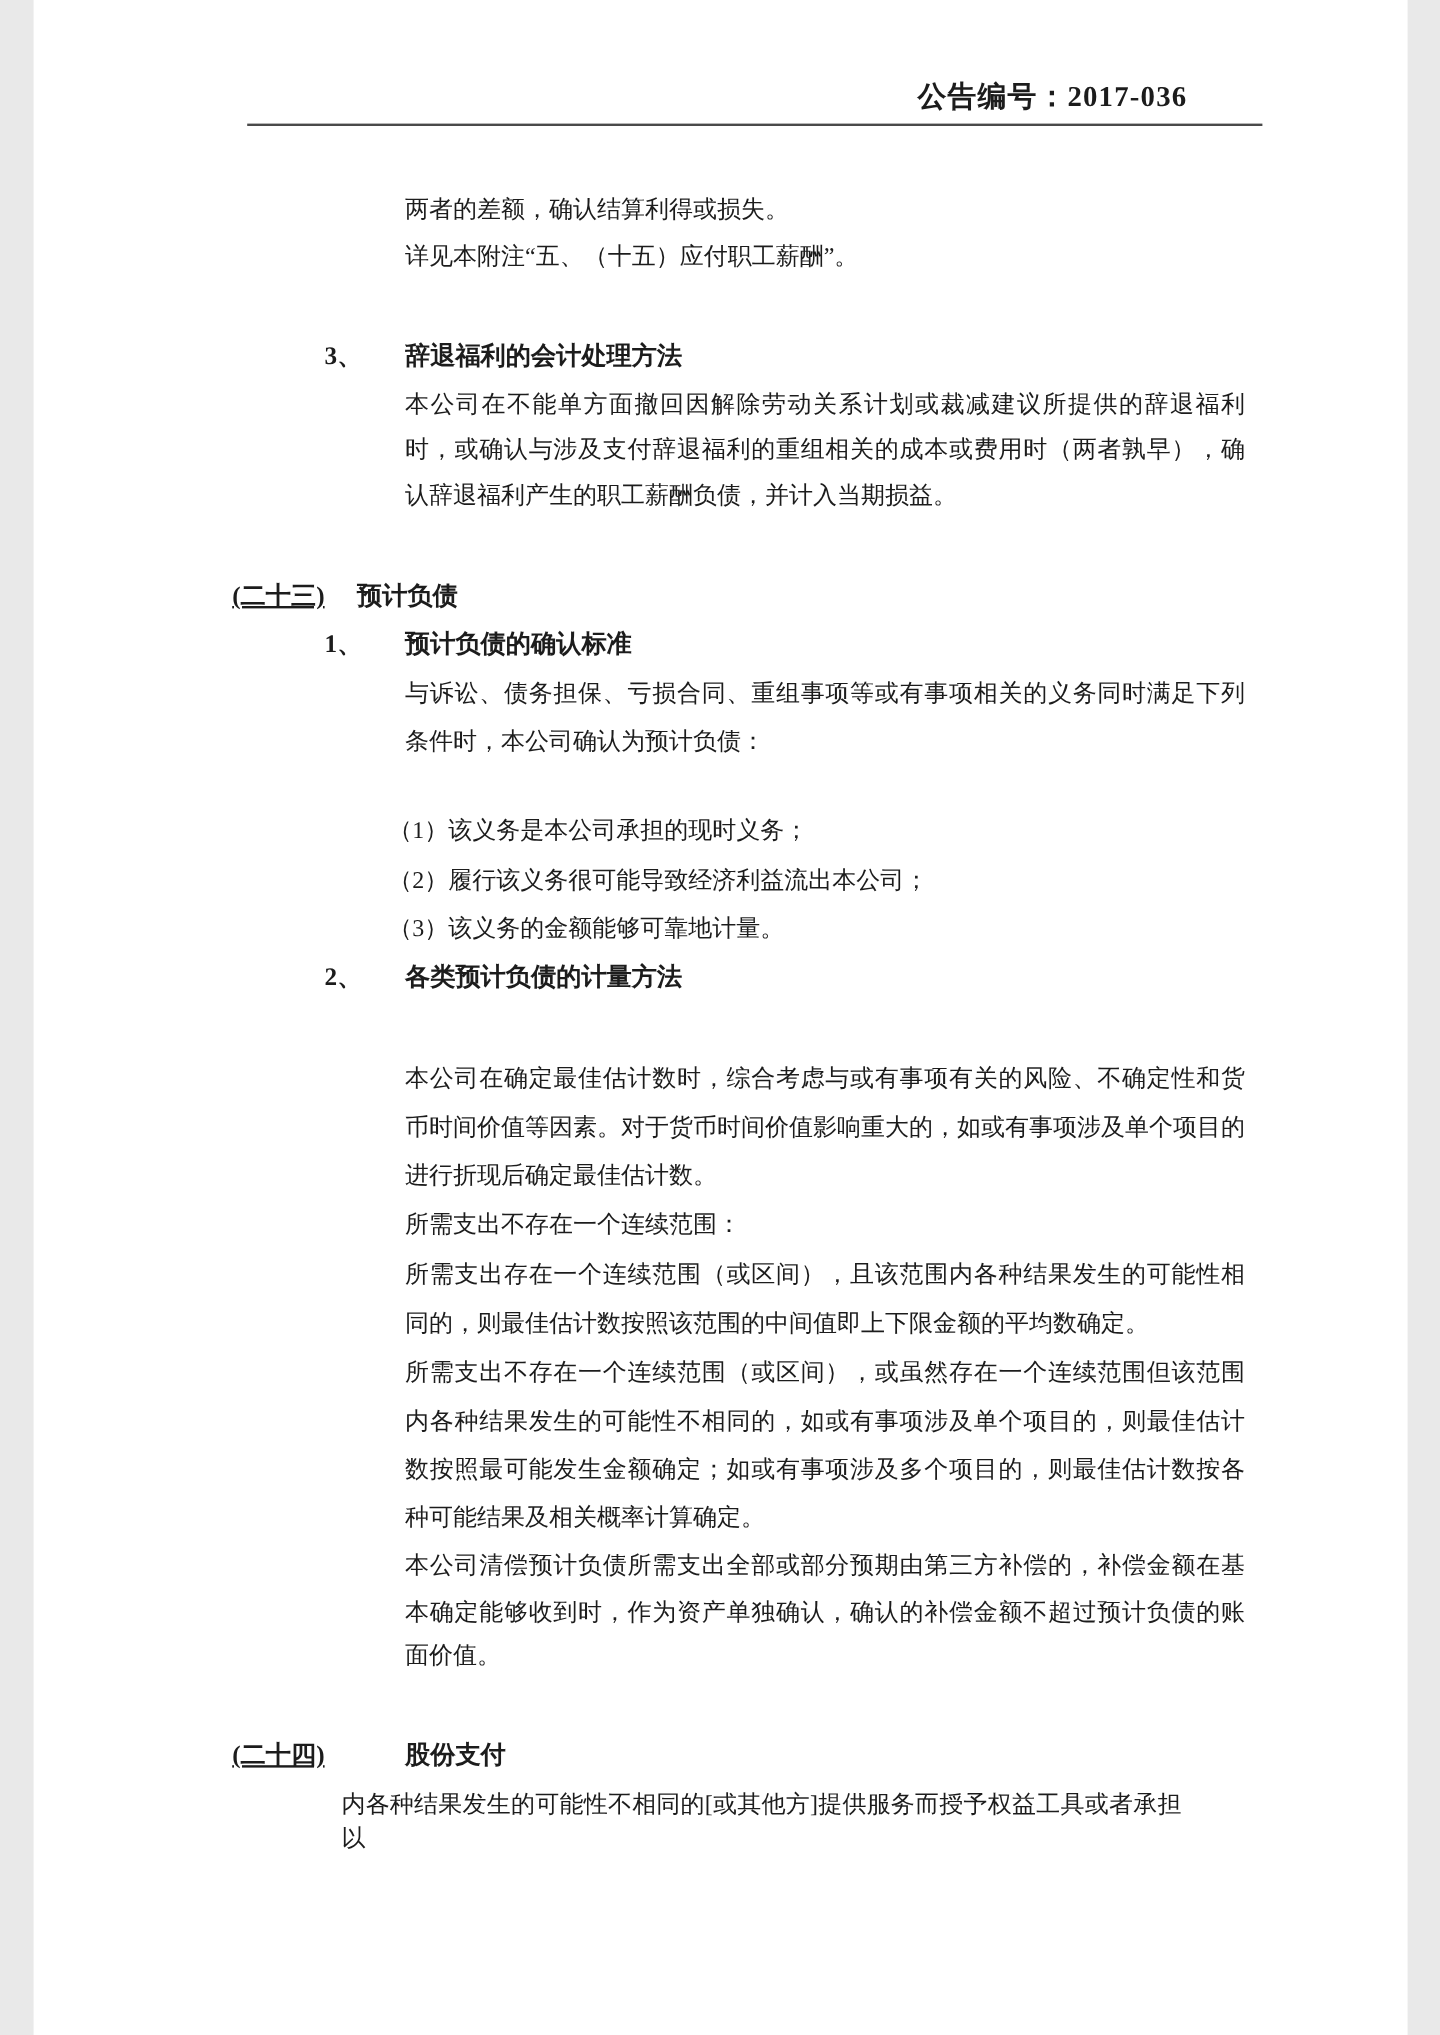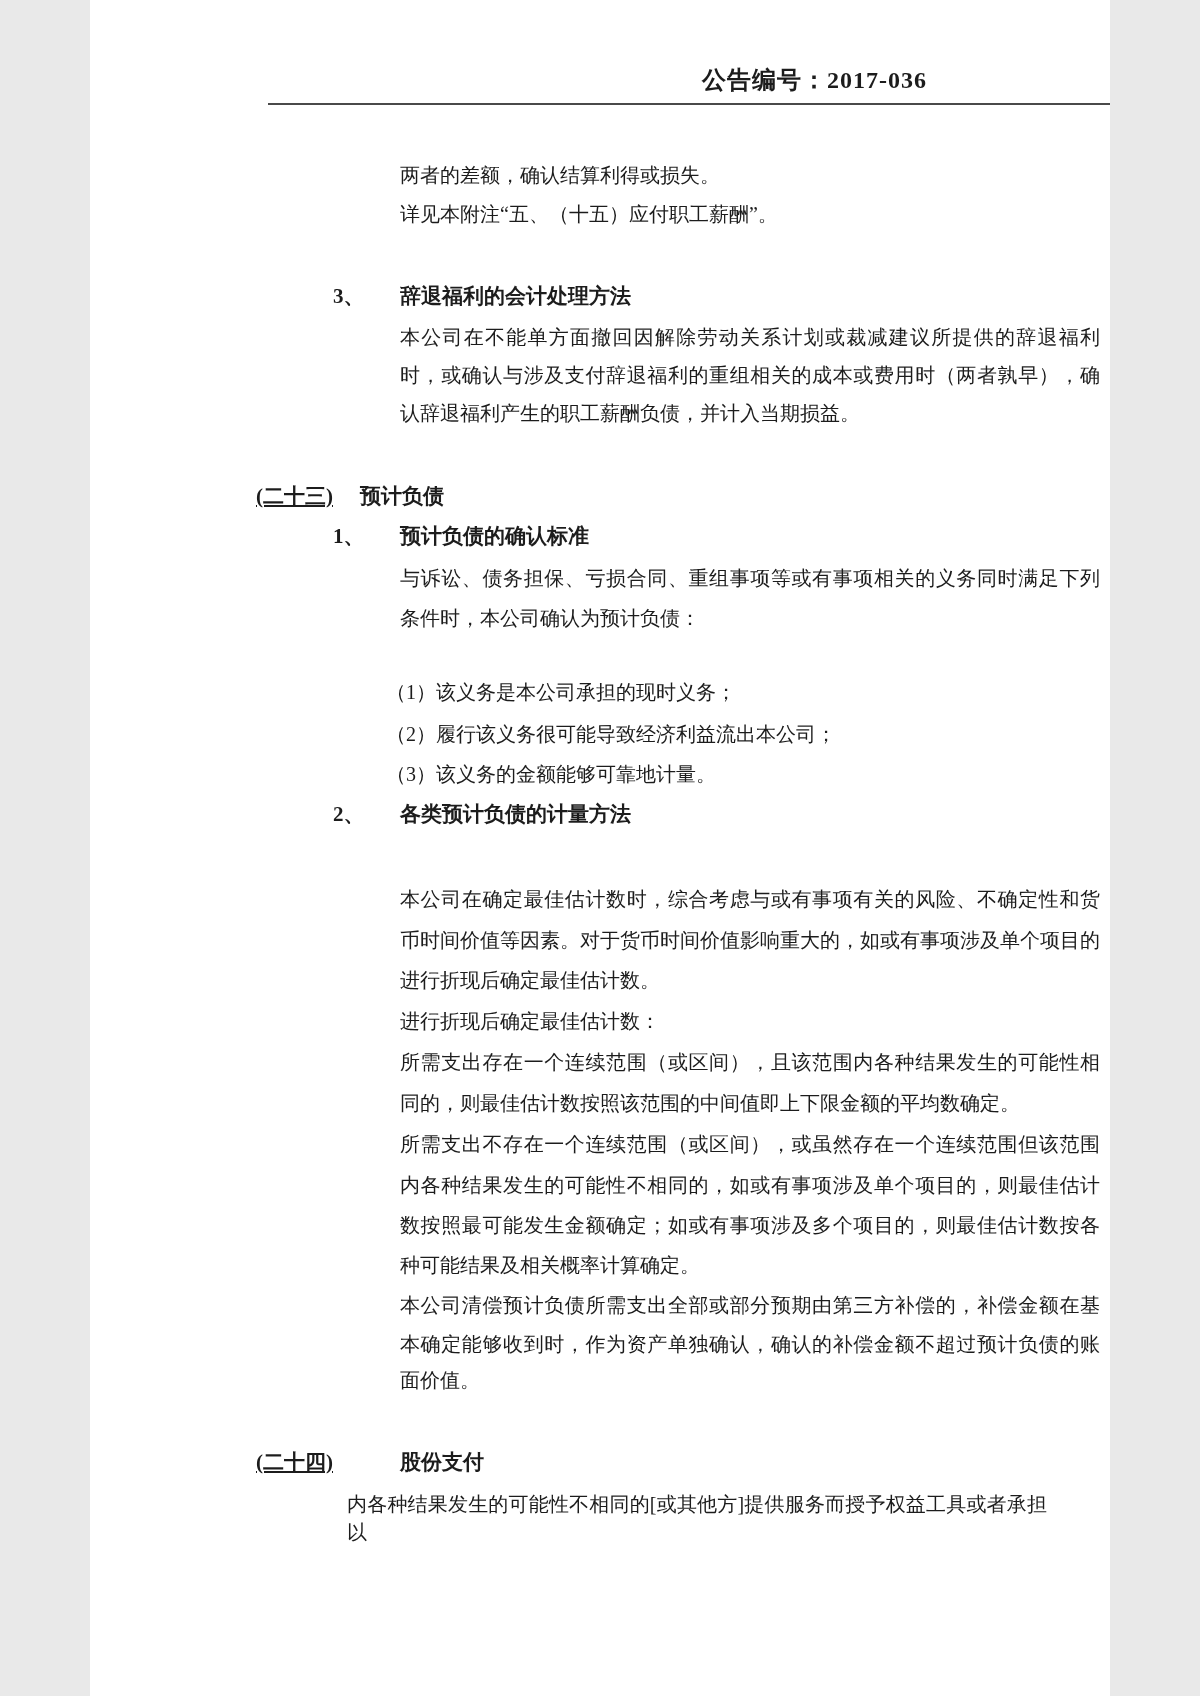--- a/index.html
+++ b/index.html
@@ -1,17 +1,17 @@
 <!DOCTYPE html>
 <html><head>
 <meta charset="utf-8">
 <style>
   html,body{margin:0;padding:0;background:#e9e9e9;}
   .page{
-    position:relative;width:1020px;height:1696px;margin:0 auto;
+    position:relative;width:1145px;height:1696px;margin:0 auto;
     background:#ffffff;overflow:hidden;
     font-family:"Liberation Serif","DejaVu Serif",serif;
     color:#1c1c1c;
   }
   .hdr{
     position:absolute;top:64px;right:183px;
     font-size:24px;font-weight:bold;letter-spacing:1px;
     white-space:nowrap;
   }
   .rule{
@@ -72,21 +72,21 @@
   <div class="line" style="top:604px">条件时，本公司确认为预计负债：</div>
   <div class="line paren" style="top:643px">（1）该义务是本公司承担的现时义务；</div>
   <div class="line paren" style="top:685px">（2）履行该义务很可能导致经济利益流出本公司；</div>
   <div class="line paren" style="top:725px">（3）该义务的金额能够可靠地计量。</div>
 
   <div class="num" style="top:800px">2、</div>
   <div class="htitle" style="top:800px">各类预计负债的计量方法</div>
   <div class="line j" style="top:885px">本公司在确定最佳估计数时，综合考虑与或有事项有关的风险、不确定性和货</div>
   <div class="line j" style="top:926px">币时间价值等因素。对于货币时间价值影响重大的，如或有事项涉及单个项目的</div>
   <div class="line" style="top:966px">进行折现后确定最佳估计数。</div>
-  <div class="line" style="top:1007px">进行折现后确定最佳估计数：</div>
+  <div class="line" style="top:1007px">所需支出不存在一个连续范围：</div>
   <div class="line j" style="top:1048px">所需支出存在一个连续范围（或区间），且该范围内各种结果发生的可能性相</div>
   <div class="line" style="top:1089px">同的，则最佳估计数按照该范围的中间值即上下限金额的平均数确定。</div>
   <div class="line j" style="top:1130px">所需支出不存在一个连续范围（或区间），或虽然存在一个连续范围但该范围</div>
   <div class="line j" style="top:1171px">内各种结果发生的可能性不相同的，如或有事项涉及单个项目的，则最佳估计</div>
   <div class="line j" style="top:1211px">数按照最可能发生金额确定；如或有事项涉及多个项目的，则最佳估计数按各</div>
   <div class="line" style="top:1251px">种可能结果及相关概率计算确定。</div>
   <div class="line j" style="top:1291px">本公司清偿预计负债所需支出全部或部分预期由第三方补偿的，补偿金额在基</div>
   <div class="line j" style="top:1330px">本确定能够收到时，作为资产单独确认，确认的补偿金额不超过预计负债的账</div>
   <div class="line" style="top:1366px">面价值。</div>
 

